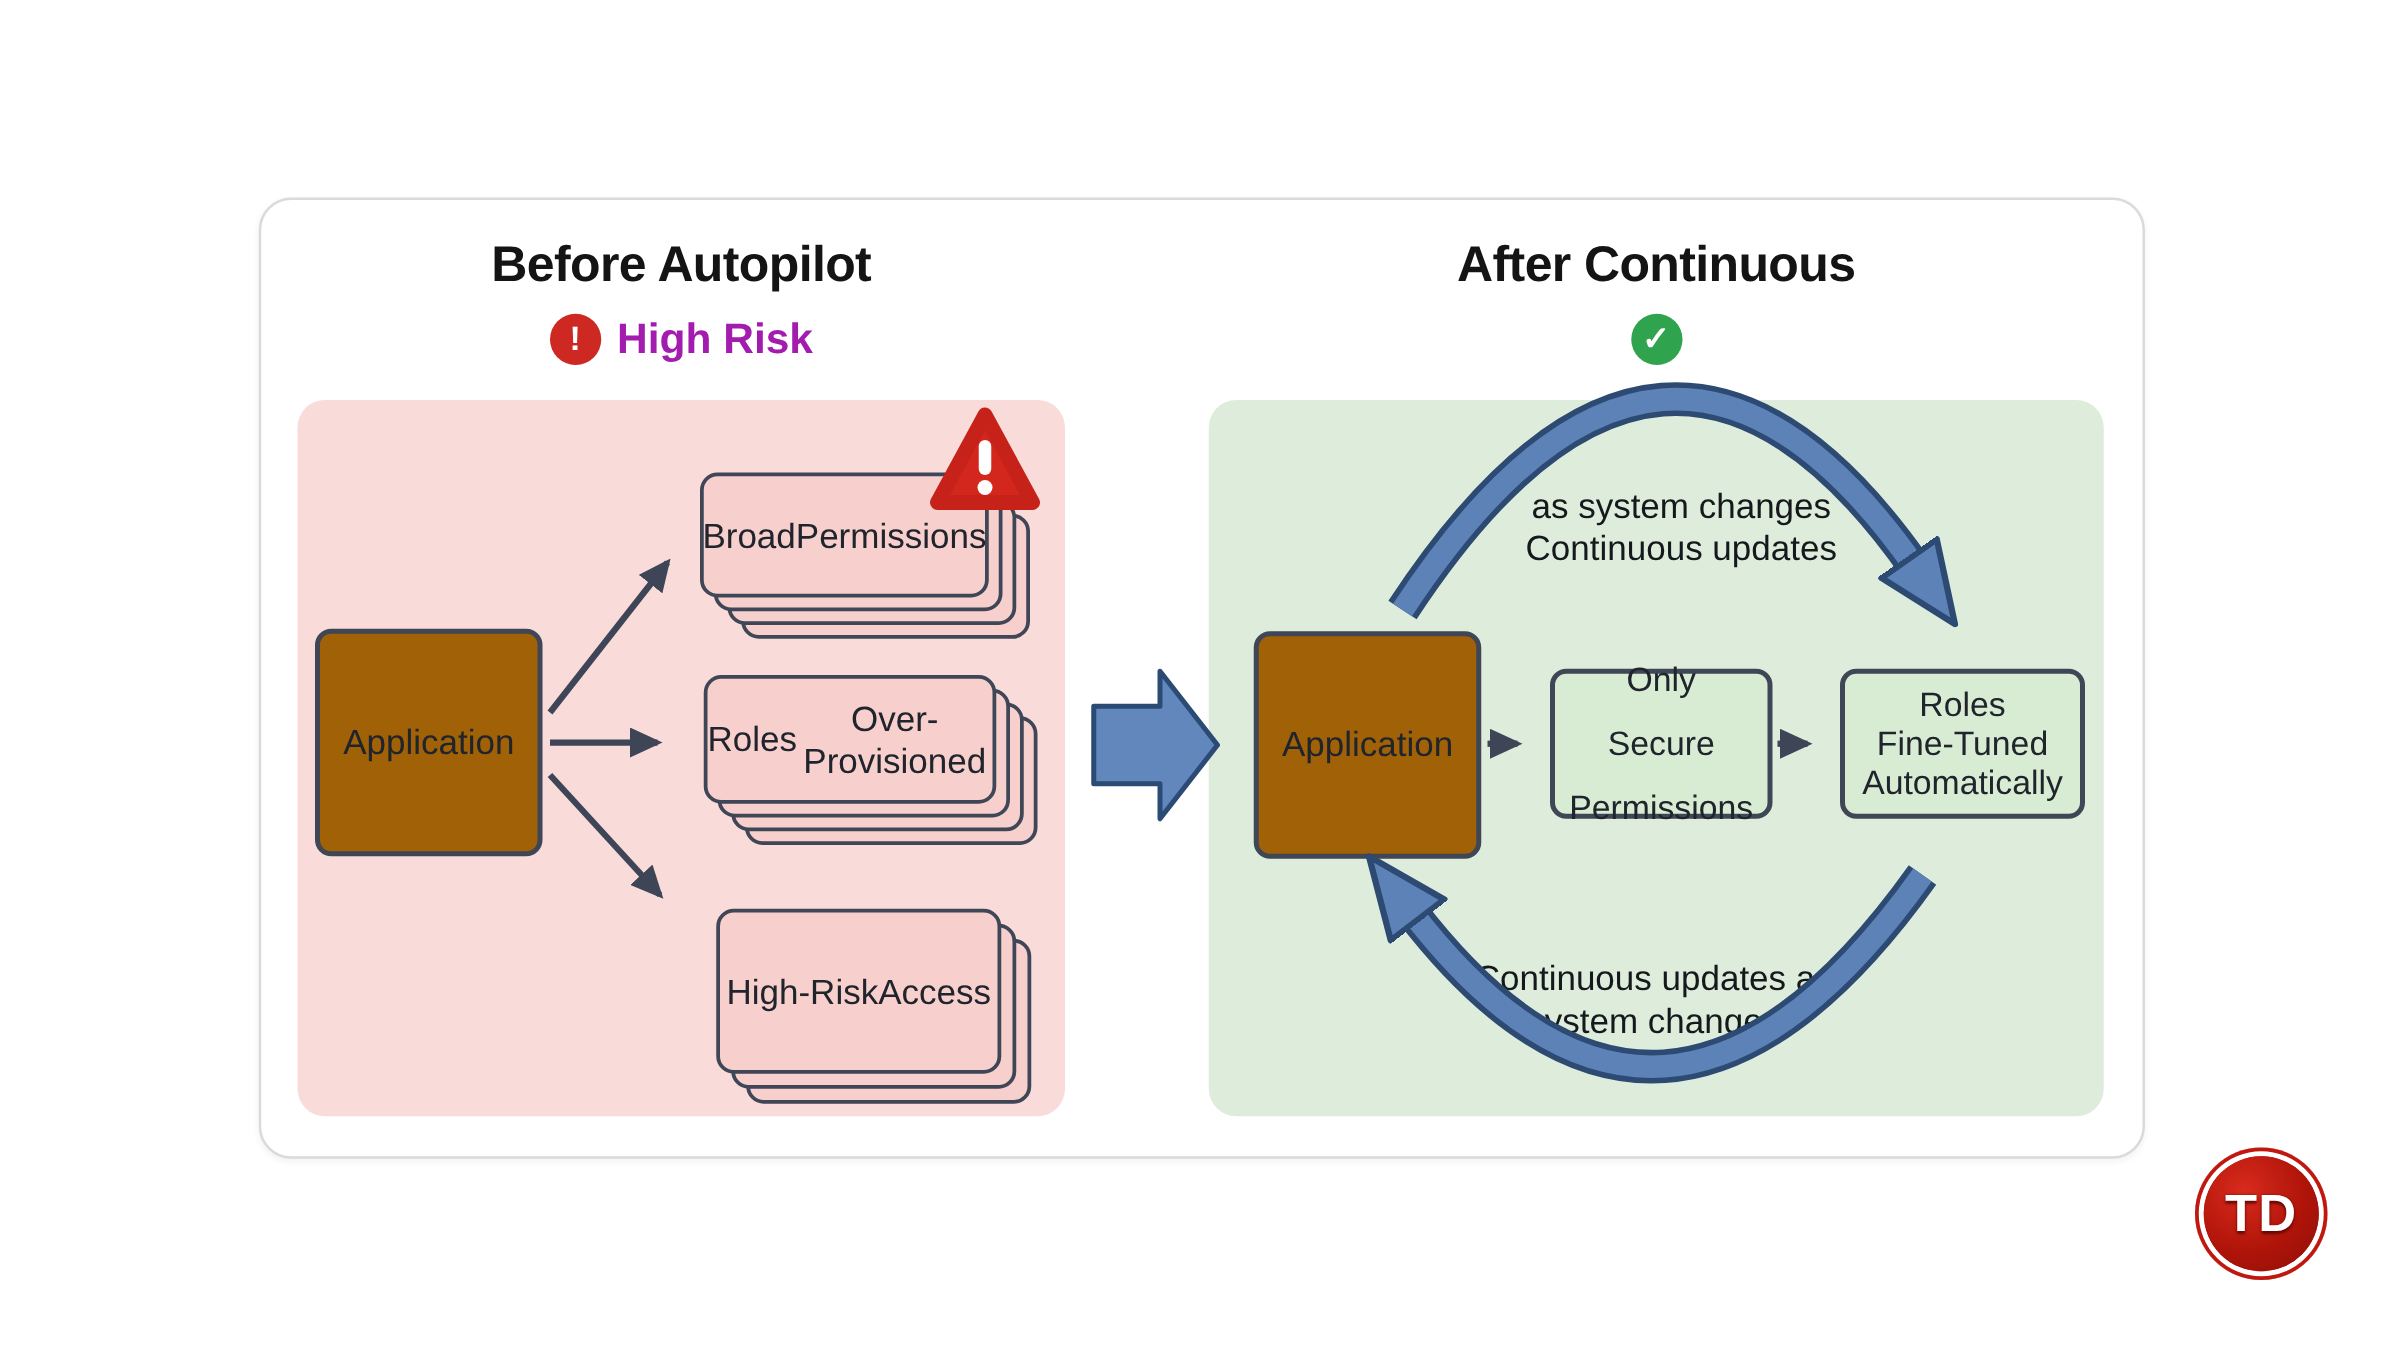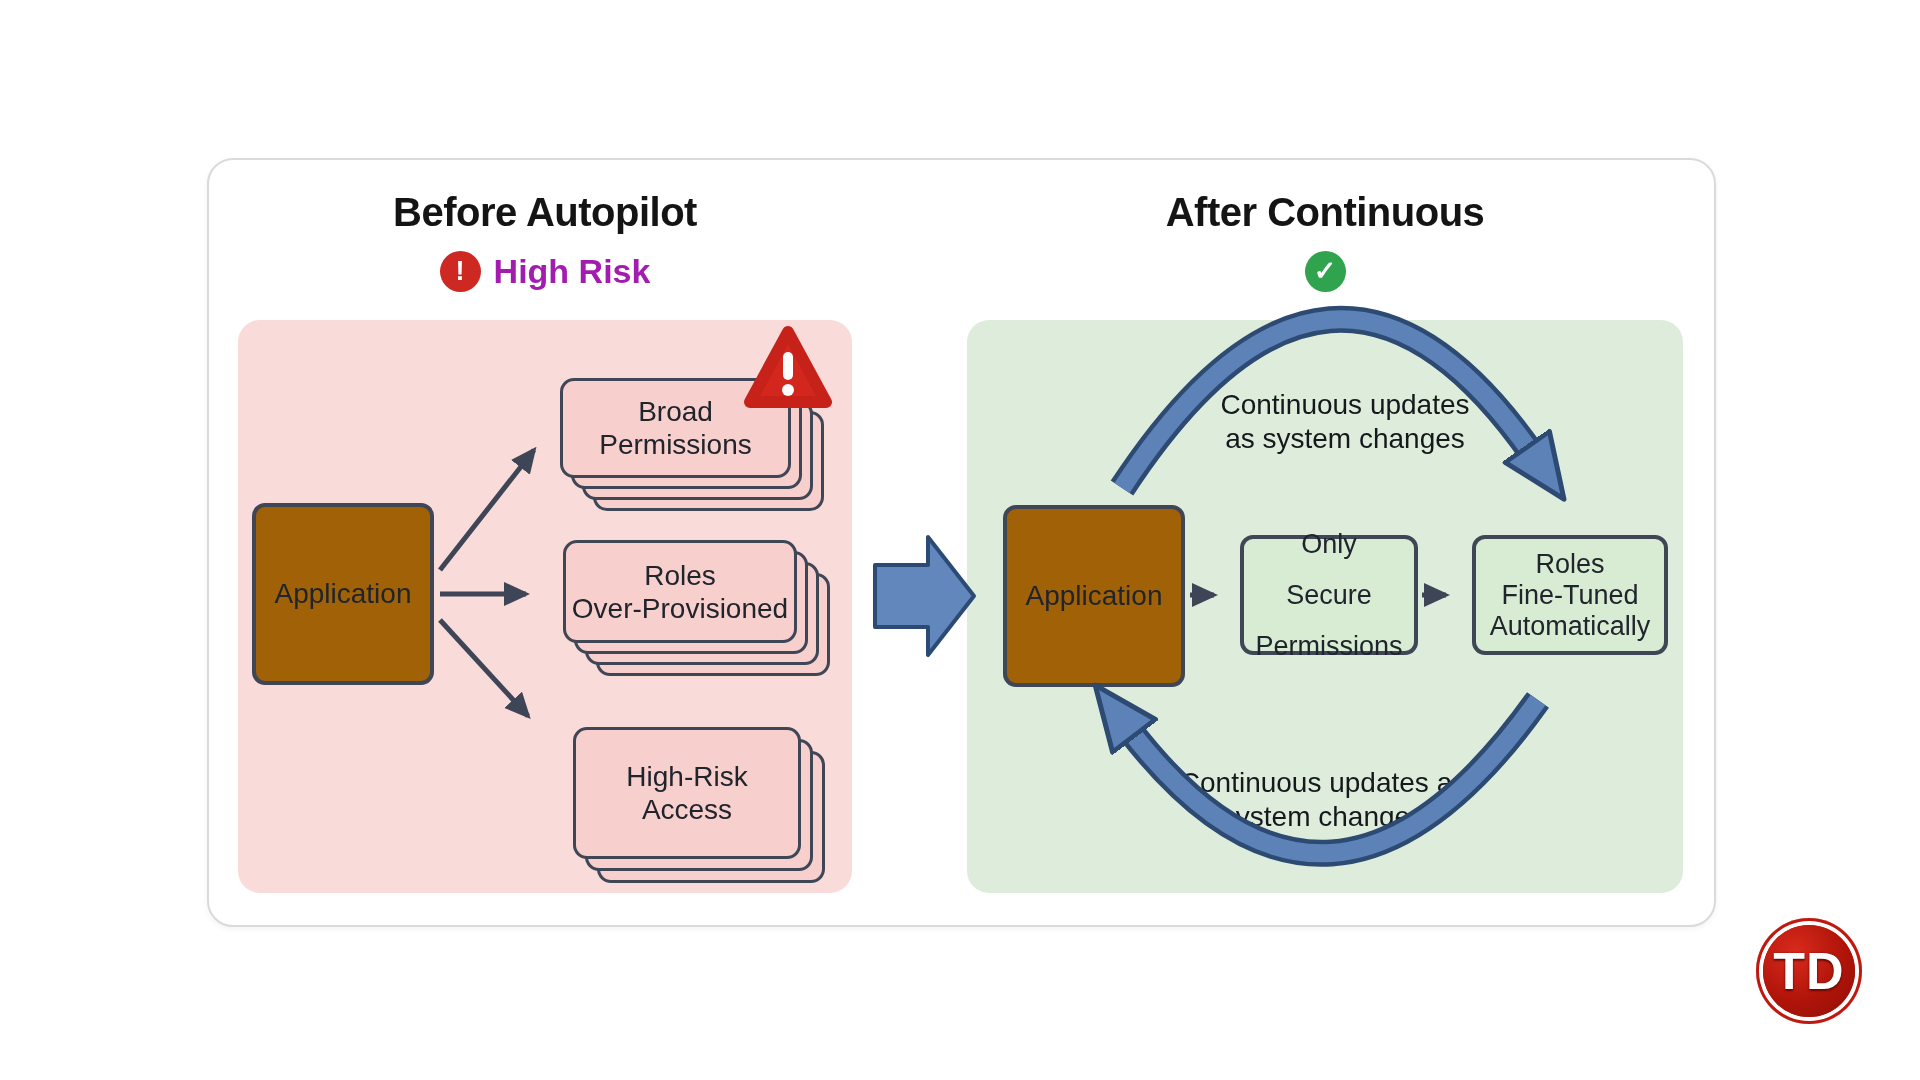--- a/index.html
+++ b/index.html
@@ -25,32 +25,32 @@
   .panel.green{left:967px;top:320px;width:716px;height:573px;background:#deeddb;}
   
   .node{display:flex;flex-direction:column;align-items:center;justify-content:center;text-align:center;
         border:4px solid #3f4656;border-radius:13px;box-sizing:border-box;color:#20242c;}
   .node.app{background:#a16207;font-size:28px;font-weight:400;}
   .node.greenbox{background:#d8ecd3;font-size:27px;line-height:31px;}
   
   .stack{position:absolute;}
   .stack .layer{position:absolute;box-sizing:border-box;border:3px solid #3f4656;border-radius:14px;
                 background:#f7cfcd;width:100%;height:100%;}
-  .stack .card-top{display:flex;flex-direction:column;align-items:center;justify-content:center;
+  .stack .card-top{display:flex;flex-direction:row;align-items:center;justify-content:center;
                    text-align:center;font-size:28px;line-height:33px;color:#20242c;}
   
   .arc-label{text-align:center;font-size:28px;line-height:34px;font-weight:500;color:#15181c;}
   
   .td-logo{left:1756px;top:918px;width:106px;height:106px;border-radius:50%;
            background:#c0180f;display:flex;align-items:center;justify-content:center;
            box-shadow:inset 0 0 0 3px #c0180f, inset 0 0 0 7px #ffffff;}
   .td-inner{width:92px;height:92px;border-radius:50%;
             background:radial-gradient(circle at 35% 30%, #d82b1d 0%, #b01409 55%, #8e0f08 100%);
             display:flex;align-items:center;justify-content:center;}
-  .td-text{color:#ffffff;font-weight:700;font-size:52px;letter-spacing:1px;
+  .td-text{color:#ffffff;font-weight:700;font-size:42px;letter-spacing:1px;
            text-shadow:0 2px 2px rgba(90,5,5,0.8), 0 0 2px #7e0a06;}
   svg{display:block;}
   .overlay{left:0;top:0;pointer-events:none;}
 </style>
 </head>
 <body>
 
 <div id="canvas">
 
   <div class="abs outer-card"></div>
@@ -118,22 +118,22 @@
     <span>Permissions</span>
   </div>
 
   <div class="abs node greenbox" style="left:1472px;top:535px;width:196px;height:120px;">
     <span>Roles</span>
     <span>Fine-Tuned</span>
     <span>Automatically</span>
   </div>
 
   <div class="abs arc-label" style="left:1165px;top:388px;width:360px;">
+    <div>as system changes</div>
     <div>Continuous updates</div>
-    <div>as system changes</div>
   </div>
   <div class="abs arc-label" style="left:1138px;top:766px;width:370px;">
     <div>Continuous updates as</div>
     <div>system changes</div>
   </div>
 
   <svg class="abs overlay" width="1920" height="1080" viewBox="0 0 1920 1080">
     <defs>
       <marker id="dk" markerUnits="userSpaceOnUse" markerWidth="26" markerHeight="24" refX="22" refY="12" orient="auto">
         <polygon points="0,0 26,12 0,24" fill="#3d4557"></polygon>

